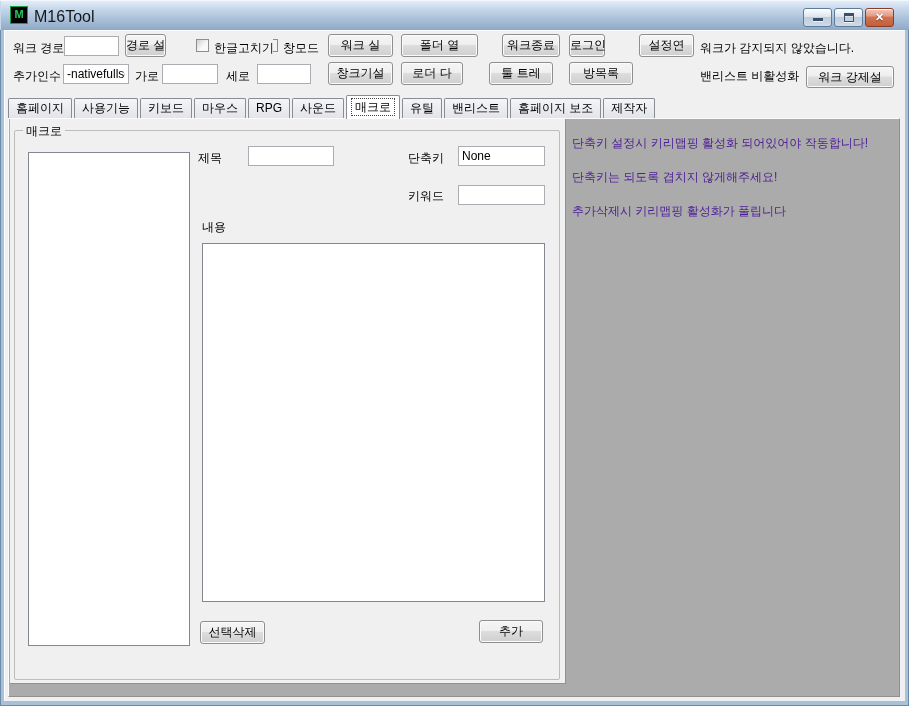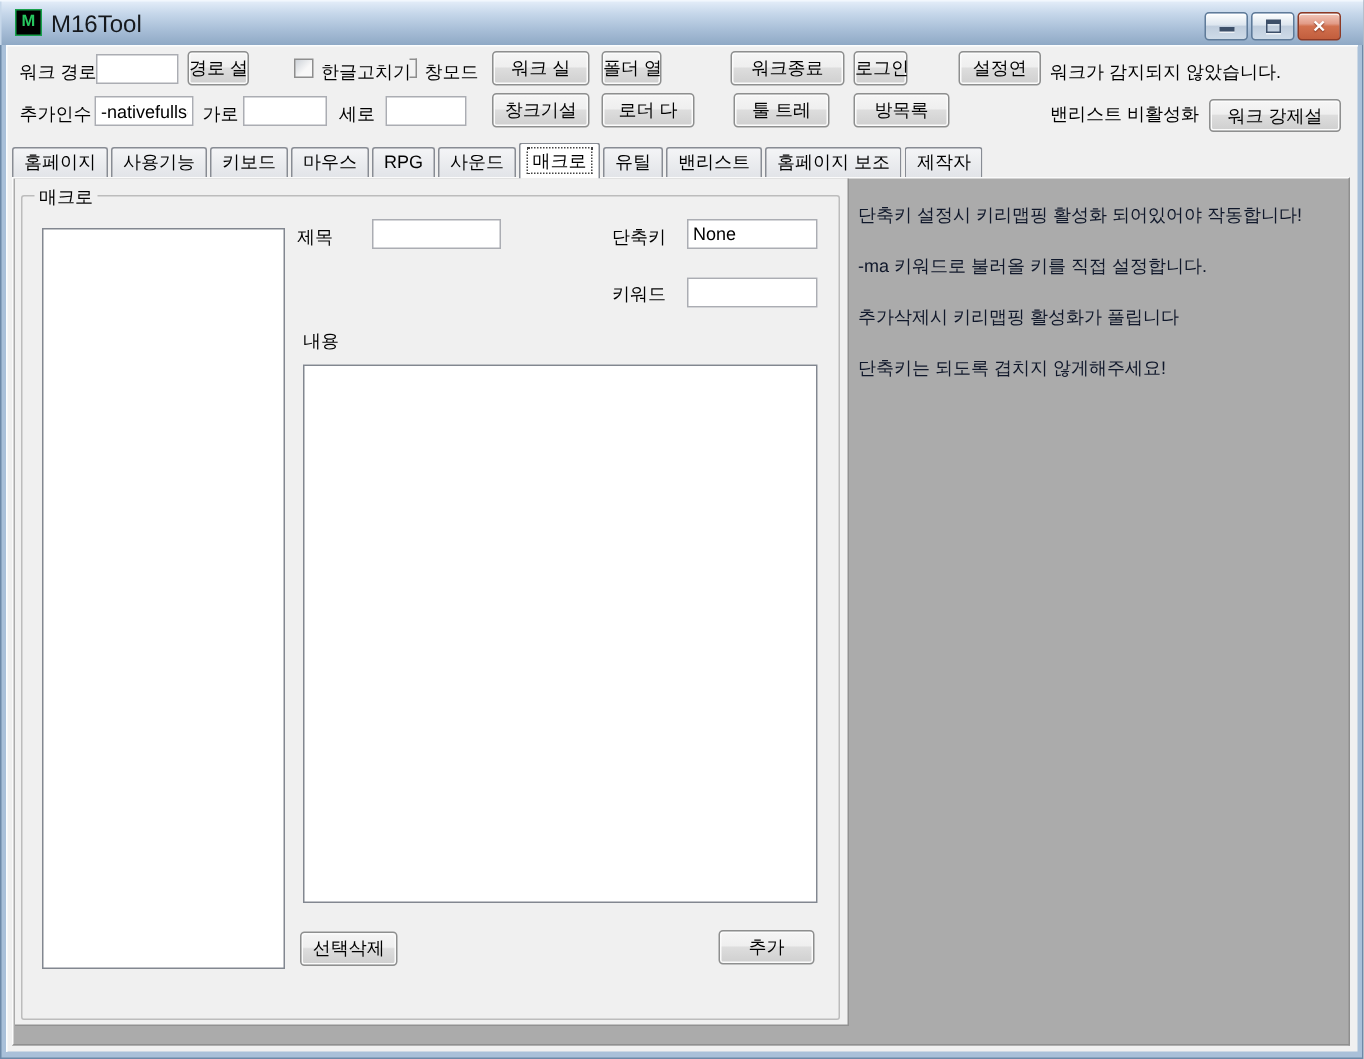--- a/index.html
+++ b/index.html
@@ -134,21 +134,21 @@
     position: absolute; left: 18px; top: 33px; width: 162px; height: 494px;
     background: #fff; border: 1px solid #828790;
   }
   .macro-textarea {
     position: absolute; left: 192px; top: 124px; width: 343px; height: 359px;
     background: #fff; border: 1px solid #828790;
     resize: none; font-family: "Liberation Sans", sans-serif; font-size: 12px;
   }
   .help-lines {
     position: absolute; left: 563px; top: 16px; width: 320px;
-    font-size: 12px; color: #0f172a;
+    font-size: 12px; color: #4c1d95;
   }
   .help-lines div { margin-bottom: 17px; white-space: nowrap; }
 </style>
 </head>
 <body>
 
 <div class="window">
 
   <div class="titlebar">
     <div class="title-icon">M</div>
@@ -169,22 +169,22 @@
   <div class="client">
 
     <span class="lbl" style="left:9px; top:10px;">워크 경로</span>
     <input class="tb" style="left: 60px; top: 6px; width: 55px;" value="">
     <button class="btn" style="left:121px; top:4px; width:41px;">경로 설</button>
     <span class="checkbox" style="left:192px; top:9px;"></span>
     <span class="lbl" style="left:210px; top:10px;">한글고치기</span>
     <span class="checkbox-clip" style="left:269px; top:9px;"></span>
     <span class="lbl" style="left:279px; top:10px;">창모드</span>
     <button class="btn" style="left:324px; top:4px; width:65px;">워크 실</button>
-    <button class="btn" style="left:397px; top:4px; width:40px;">폴더 열</button>
-    <button class="btn" style="left:483px; top:4px; width:76px;">워크종료</button>
+    <button class="btn" style="left:397px; top:4px; width:77px;">폴더 열</button>
+    <button class="btn" style="left:498px; top:4px; width:58px;">워크종료</button>
     <button class="btn" style="left:565px; top:4px; width:36px;">로그인</button>
     <button class="btn" style="left:635px; top:4px; width:55px;">설정연</button>
     <span class="lbl" style="left:696px; top:10px;">워크가 감지되지 않았습니다.</span>
 
     <span class="lbl" style="left:9px; top:38px;">추가인수</span>
     <input class="tb" style="left: 59px; top: 34px; width: 66px;" value="-nativefullscr">
     <span class="lbl" style="left:131px; top:38px;">가로</span>
     <input class="tb" style="left: 158px; top: 34px; width: 56px;" value="">
     <span class="lbl" style="left:222px; top:38px;">세로</span>
     <input class="tb" style="left: 253px; top: 34px; width: 54px;" value="">
@@ -229,20 +229,19 @@
 
         <span class="lbl" style="left:192px; top:100px;">내용</span>
         <textarea class="macro-textarea" style=""></textarea>
 
         <button class="btn" style="left:190px; top:502px; width:65px;">선택삭제</button>
         <button class="btn" style="left:469px; top:501px; width:64px;">추가</button>
       </div>
 
       <div class="help-lines">
         <div>단축키 설정시 키리맵핑 활성화 되어있어야 작동합니다!</div>
-        <div>-ma 키워드로 불러올 키를 직접 설정합니다.</div>
+        <div>단축키는 되도록 겹치지 않게해주세요!</div>
         <div>추가삭제시 키리맵핑 활성화가 풀립니다</div>
-        <div>단축키는 되도록 겹치지 않게해주세요!</div>
       </div>
 
     </div>
   </div>
 </div>
 
 </body></html>

